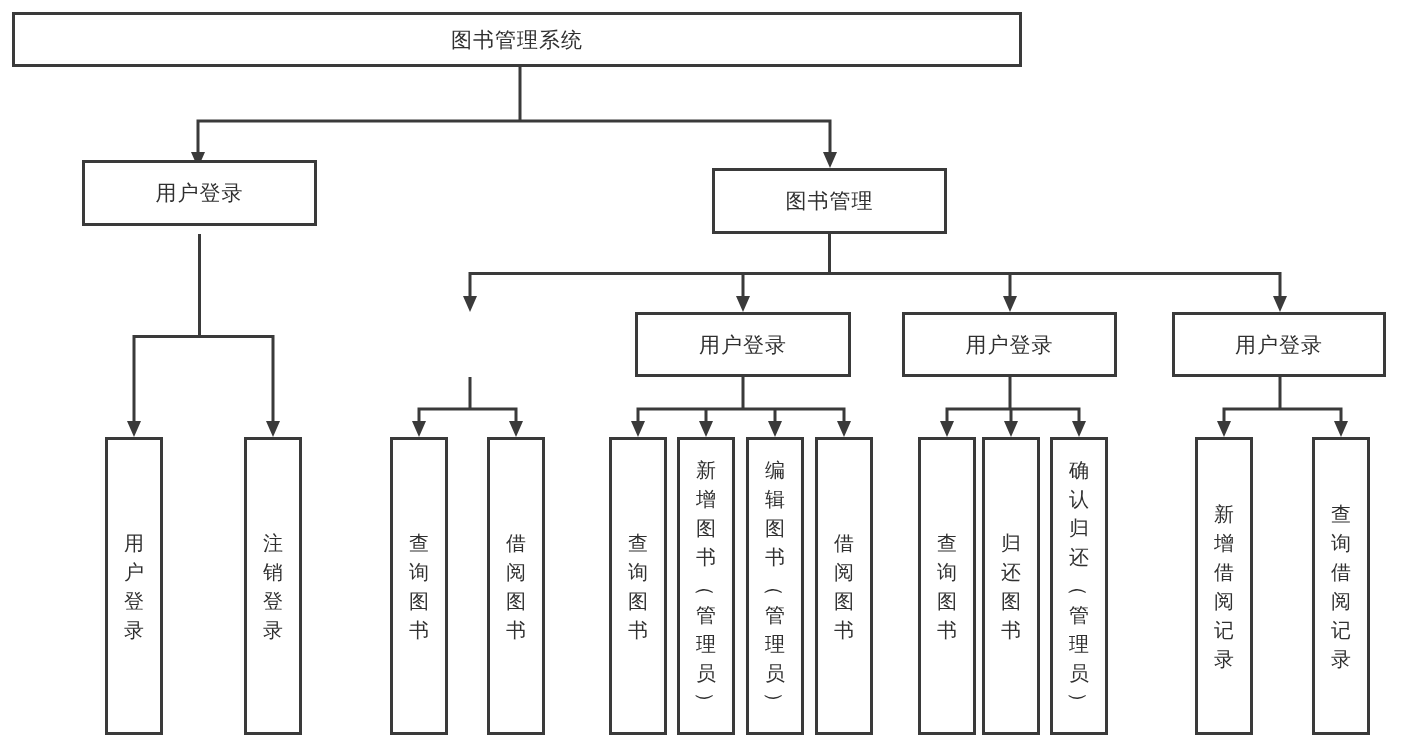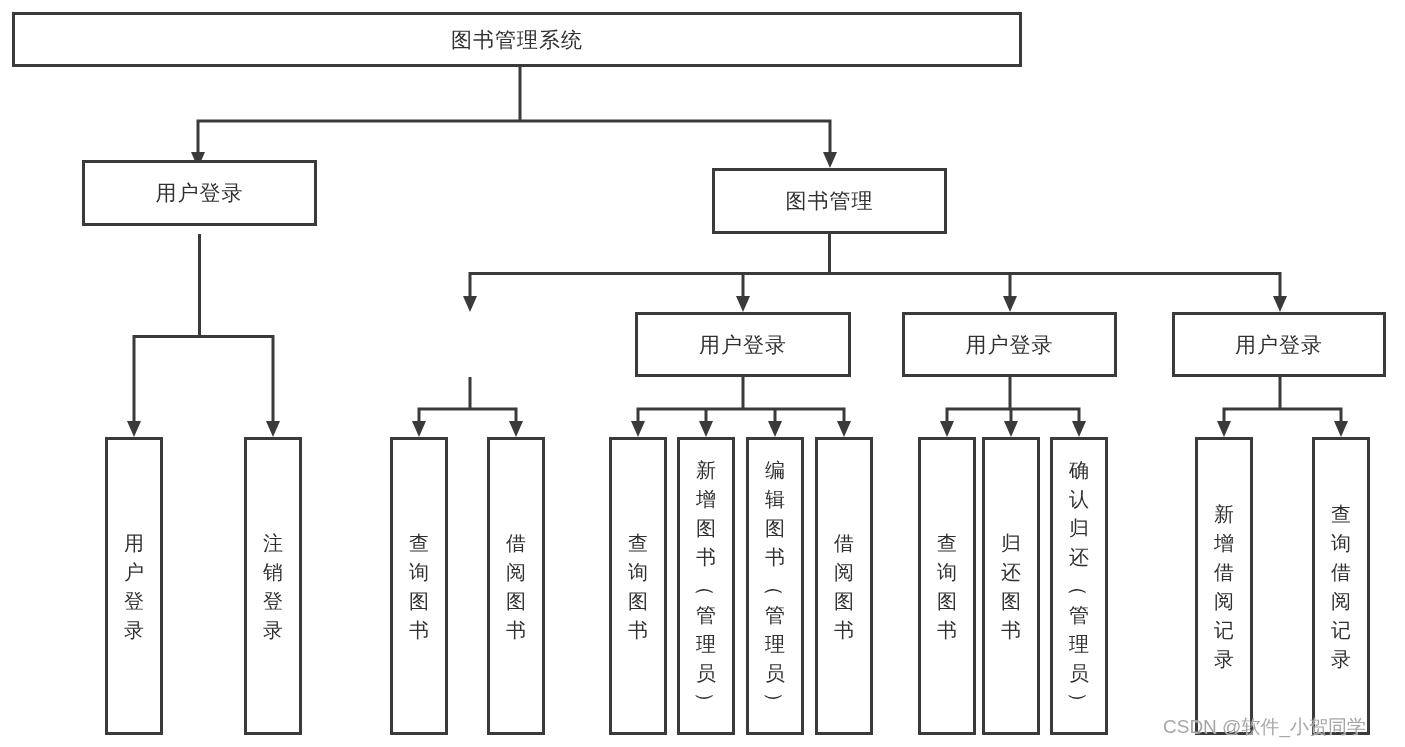--- a/index.html
+++ b/index.html
@@ -219,15 +219,14 @@
     </div>
   <div class="node leaf" style="left:1312px; top:437px; width:58px; height:298px;">
       <span>查</span>
       <span>询</span>
       <span>借</span>
       <span>阅</span>
       <span>记</span>
       <span>录</span>
     </div>
 
-  <div class="watermark">CSDN @软件_小贺同学</div>
 
 </div>
 
 </body></html>

